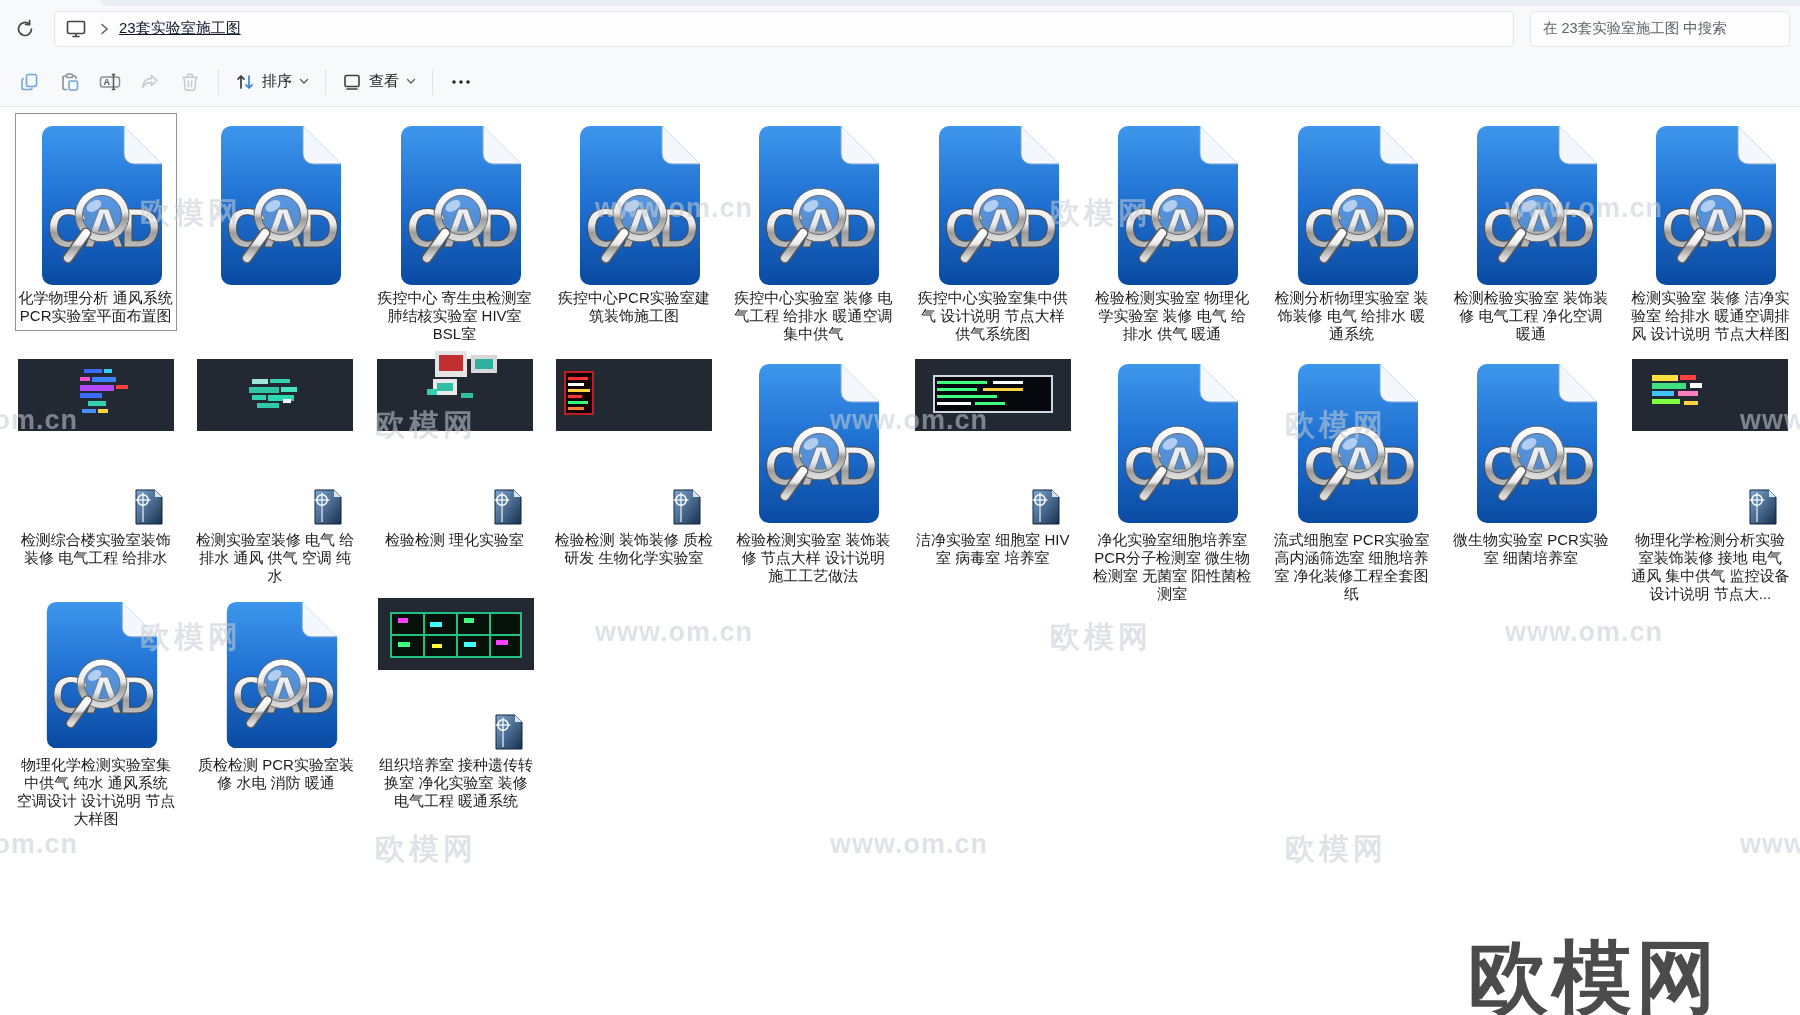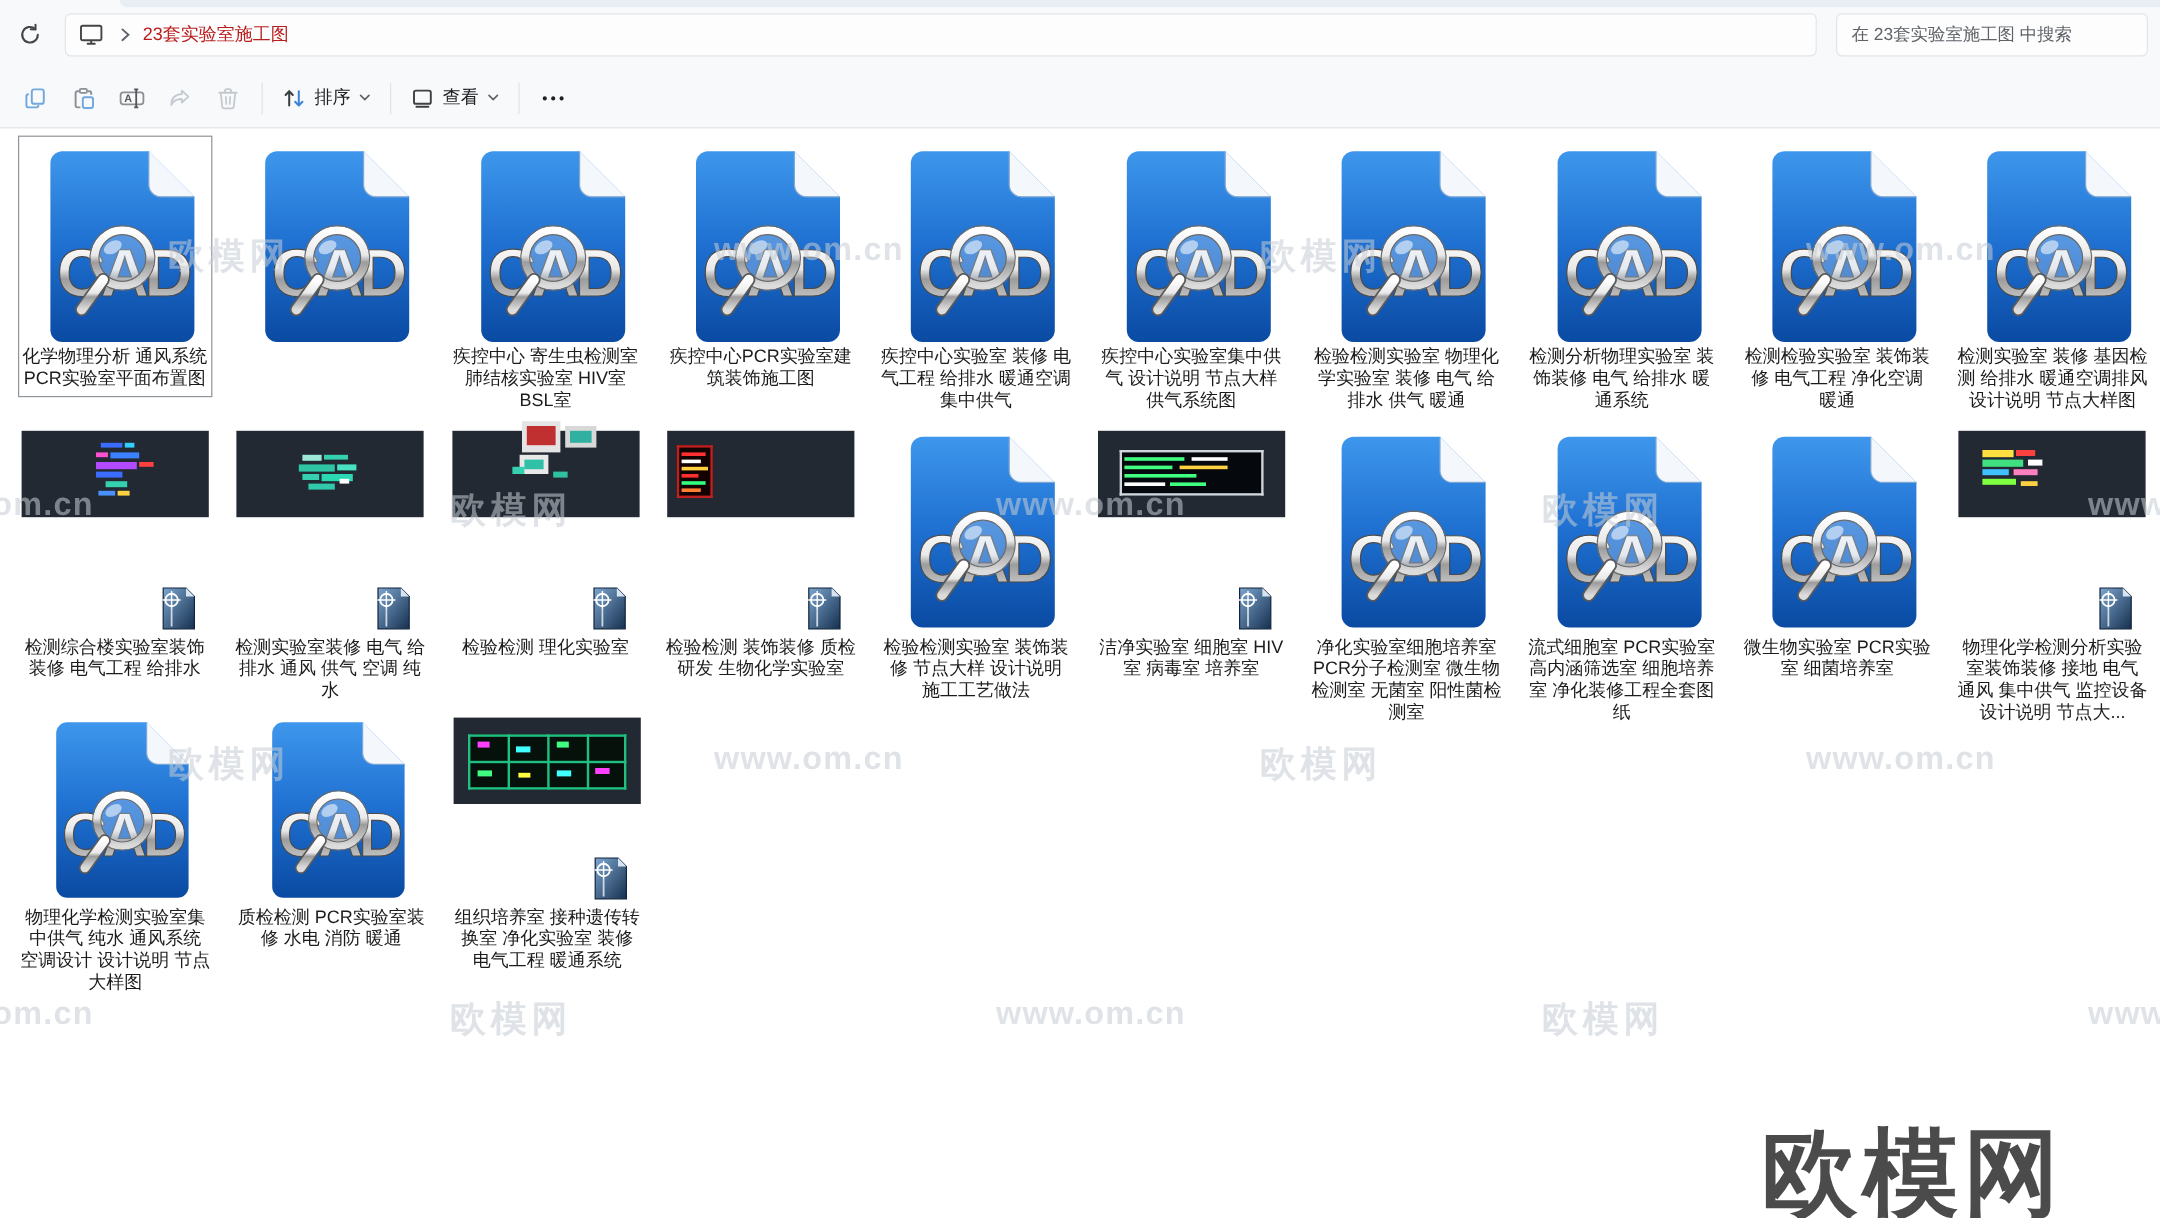--- a/index.html
+++ b/index.html
@@ -9,21 +9,21 @@
   
   .titlebar { position:relative; height:57px; background:#f7f9fb;
     display:flex; align-items:center; }
   .top-strip { position:absolute; top:0; left:100px; right:0; height:6px;
     background:#e9eef4; border-radius:0 0 0 8px; }
   .icon-btn { border:none; background:transparent; width:34px; height:34px;
     display:flex; align-items:center; justify-content:center; border-radius:4px; cursor:pointer; }
   .addressbar { margin-left:12px; width:1460px; height:36px; background:#fdfdfe;
     border:1px solid #e1e6ea; border-radius:5px; display:flex; align-items:center;
     padding:0 10px; }
-  .addressbar .crumb { margin-left:10px; font-size:15px; color:#b91c1c; }
+  .addressbar .crumb { margin-left:10px; font-size:15px; color:#0f172a;text-decoration:underline; }
   .chev { margin-left:12px; }
   .searchbox { margin-left:16px; width:260px; height:36px; background:#fdfdfe;
     border:1px solid #e1e6ea; border-radius:5px; display:flex; align-items:center;
     padding:0 12px; font-size:14.5px; color:#5f6368; white-space:nowrap; overflow:hidden; }
 
   
   .toolbar { height:50px; background:#f7f9fb; border-bottom:1px solid #e3e6e9;
     display:flex; align-items:center; padding-left:10px; }
   .tb-btn { border:none; background:transparent; height:36px; min-width:40px;
     display:flex; align-items:center; justify-content:center; gap:7px;
@@ -381,21 +381,21 @@
   <path d="M84,2 V30 a10,10 0 0 0 10,10 H122" fill="none" stroke="#7fa8d4" stroke-width="1"></path>
   <text x="62" y="123" font-size="56" font-weight="800" letter-spacing="-4" text-anchor="middle" font-family="Liberation Sans, sans-serif" fill="url(#g-silver)" stroke="#4a4a4a" stroke-width="1">CAD</text>
   <circle cx="62" cy="91" r="23" fill="rgba(215,235,255,0.30)" stroke="url(#g-silver)" stroke-width="7"></circle>
   <circle cx="62" cy="91" r="27" fill="none" stroke="#6a6a6a" stroke-width="1"></circle>
   <circle cx="62" cy="91" r="19.5" fill="none" stroke="#6a6a6a" stroke-width="1"></circle>
   <line x1="46" y1="109" x2="28" y2="134" stroke="#5a5a5a" stroke-width="11" stroke-linecap="round"></line>
   <line x1="46" y1="109" x2="28" y2="134" stroke="url(#g-silver)" stroke-width="8" stroke-linecap="round"></line>
   <ellipse cx="54" cy="82" rx="8" ry="5" fill="rgba(255,255,255,0.55)" transform="rotate(-30 54 82)"></ellipse>
 </svg>
           </div>
-          <div class="label">检测实验室 装修 基因检测 给排水 暖通空调排风 设计说明 节点大样图</div>
+          <div class="label">检测实验室 装修 洁净实验室 给排水 暖通空调排风 设计说明 节点大样图</div>
         </div>
       </div>
     </div>
   <div class="row" id="row2">
       <div class="tile">
         <div class="tile-inner">
           <div class="icon-area">
             <div class="thumb">
               <i class="px" style="left:66px;top:10px;width:18px;height:4px;background:#3b6cff"></i>
               <i class="px" style="left:86px;top:10px;width:8px;height:4px;background:#2fd0ff"></i>

